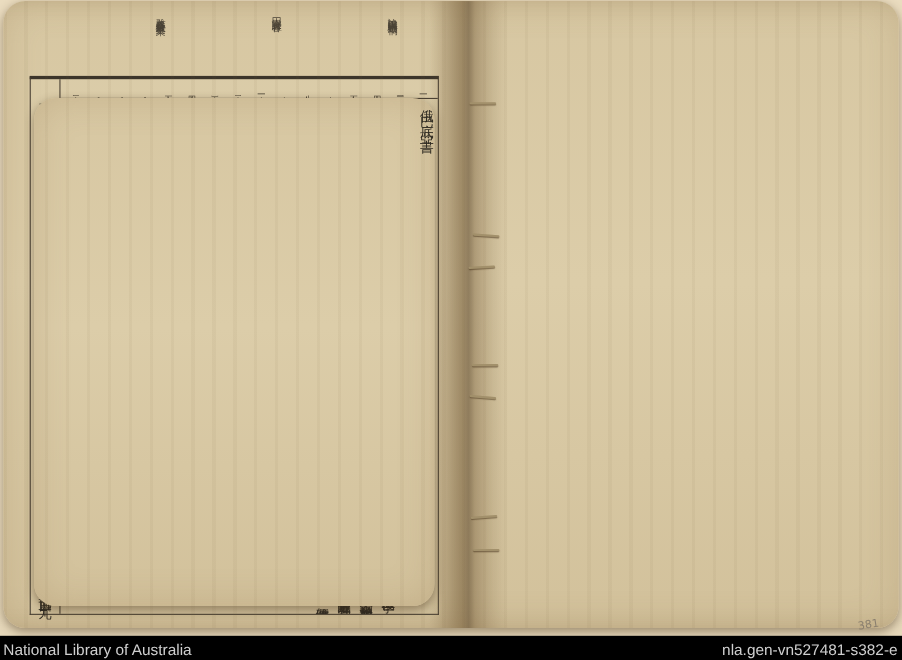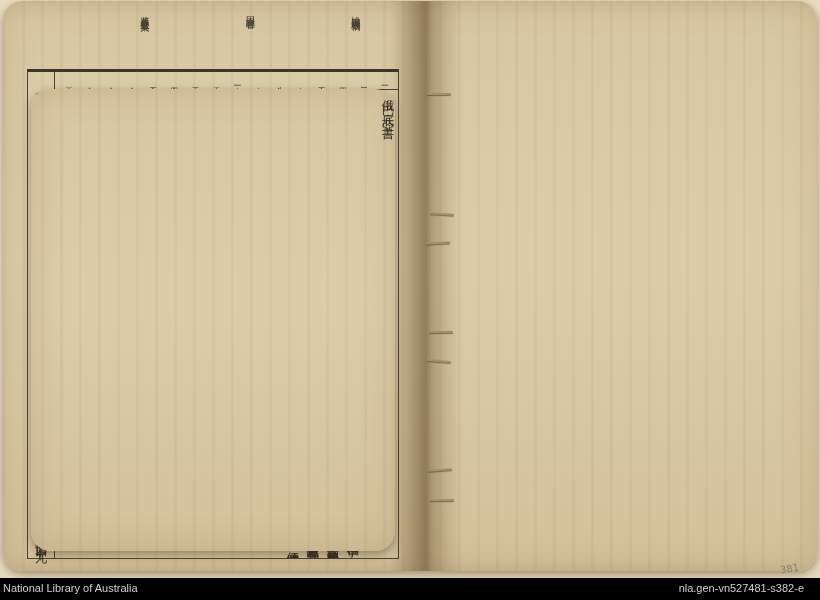--- a/index.html
+++ b/index.html
@@ -46,23 +46,23 @@
   
   .notes{position:absolute;top:8px;height:56px;display:flex;flex-direction:row-reverse;
         justify-content:space-between;}
   .notes.nleft{left:136px;width:222px;}
   .note{writing-mode:vertical-rl;text-orientation:upright;font-size:9px;line-height:11px;
         letter-spacing:1px;color:#4a4336;height:100%;}
   .pencil{position:absolute;left:780px;top:563px;color:#8a7f6e;font-size:10px;
         transform:rotate(-9deg);font-family:"DejaVu Sans",sans-serif;}
   
   .infobar{position:absolute;left:0;right:0;bottom:0;height:22px;background:#000;
-        color:#cfcfcf;font-family:"Liberation Sans",sans-serif;font-size:11px;}
+        color:#cfcfcf;font-family:"Liberation Sans",sans-serif;font-size:14px;}
   .infobar .lft{position:absolute;left:3px;top:4px;}
-  .infobar .rgt{position:absolute;right:16px;top:4px;}
+  .infobar .rgt{position:absolute;right:4px;top:4px;}
 </style>
 </head>
 <body>
 
 <div class="stage">
 
   <div class="photo">
     <div class="book">
 
       <div class="page left">

